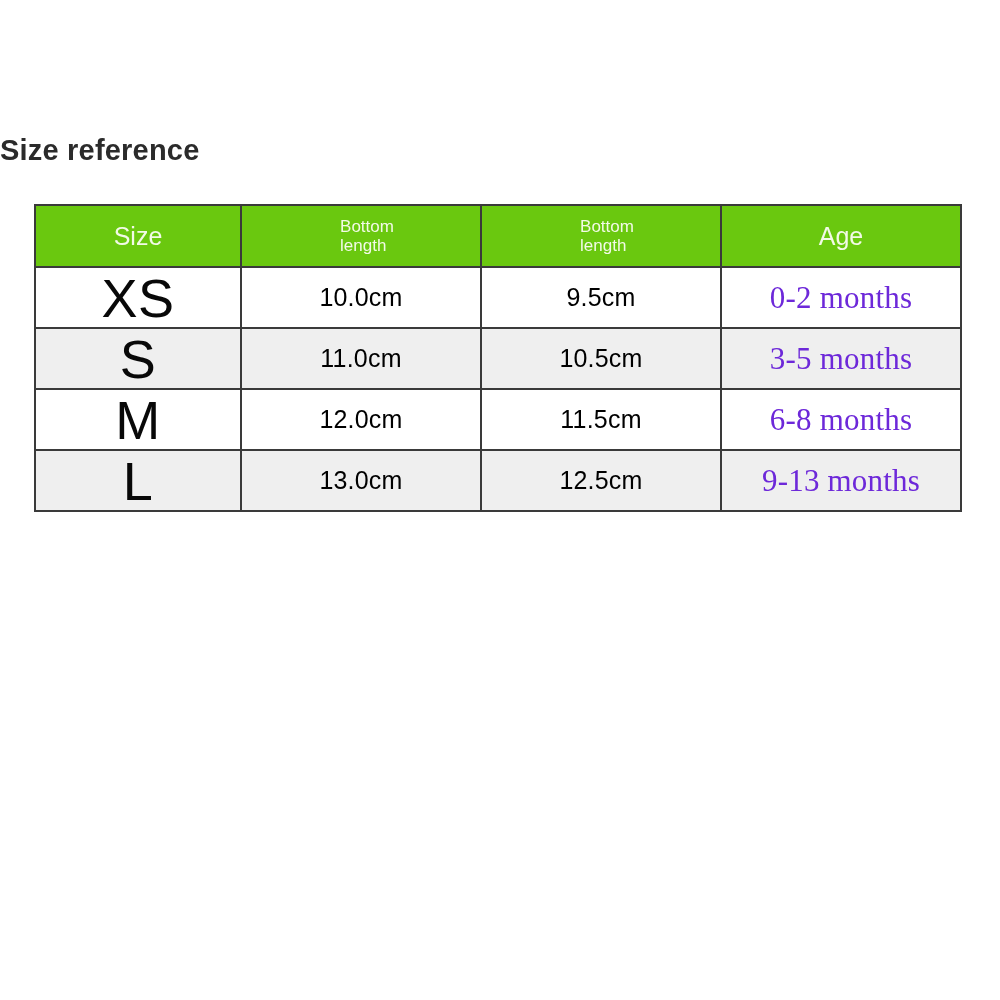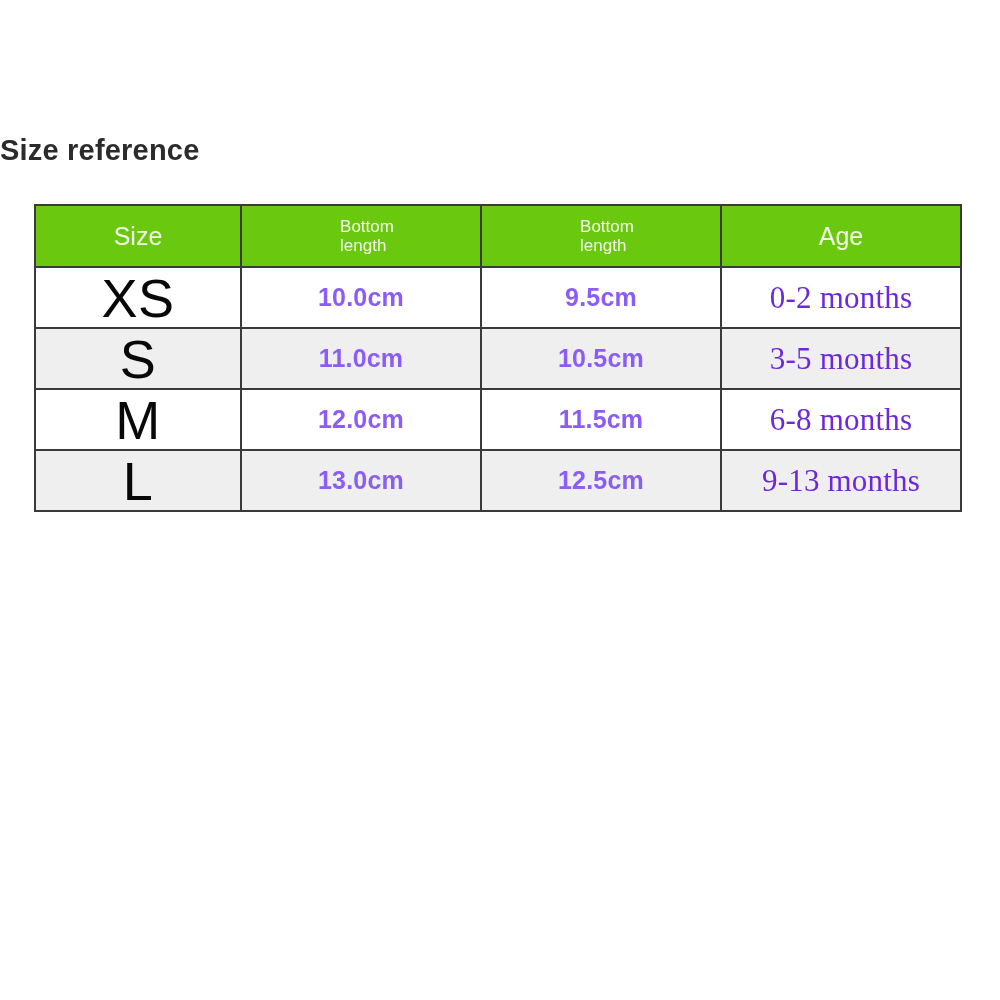--- a/index.html
+++ b/index.html
@@ -87,22 +87,22 @@
   .cell-size {
     font-size: 54px;
     line-height: 1;
     color: #080808;
     font-weight: 400;
     letter-spacing: 0.5px;
   }
   .cell-val {
     font-size: 25px;
     line-height: 1;
-    color: #8b5cf6;
-    font-weight: 700;
+    color: #000000;
+    font-weight: 400;
     letter-spacing: 0.2px;
   }
   .cell-age {
     font-size: 31px;
     line-height: 1;
     color: #6d28d9;
     font-weight: 400;
     letter-spacing: 0.2px;
     font-family: Liberation Serif, serif;
   }

